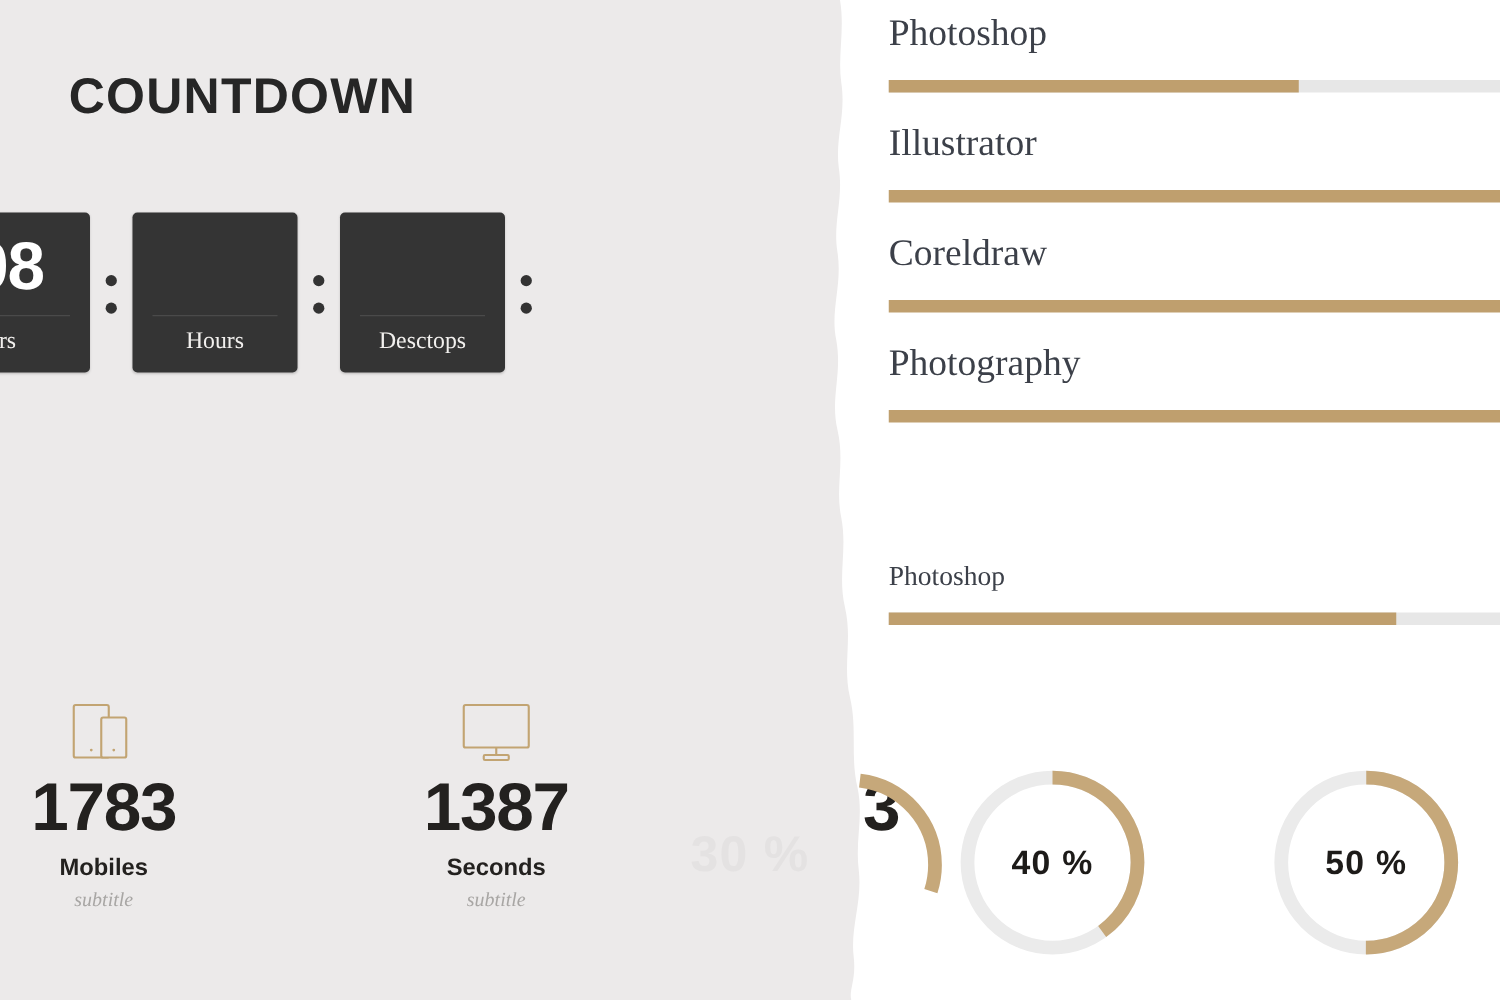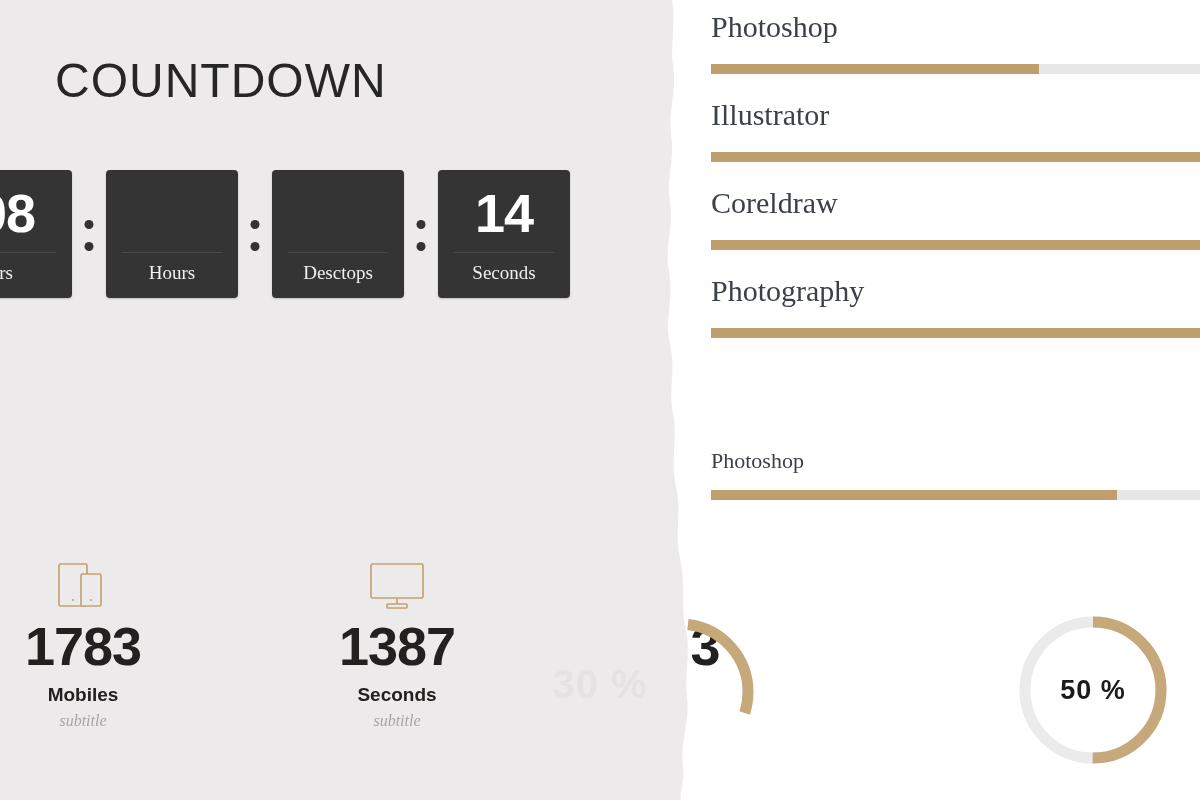--- a/index.html
+++ b/index.html
@@ -36,22 +36,22 @@
     width: 700px;
     height: 800px;
   }
 
   
   .countdown-title {
     position: absolute;
     left: 55px;
     top: 57px;
     font-family: "Liberation Sans", sans-serif;
-    font-weight: normal;
-    font-size: 48px;
+    font-weight: bold;
+    font-size: 40px;
     letter-spacing: 1px;
     color: #262626;
     line-height: 1;
     white-space: nowrap;
   }
 
   .countdown-row {
     position: absolute;
     left: -60px;
     top: 170px;
@@ -302,25 +302,20 @@
     <div class="cd-box">
       <div class="cd-sep-line"></div>
       <div class="cd-label">Desctops</div>
     </div>
 
     <div class="cd-colon">
       <i class="d1"></i>
         <i class="d2"></i>
     </div>
 
-    <div class="cd-box">
-      <div class="cd-value">14</div>
-      <div class="cd-sep-line"></div>
-      <div class="cd-label">Seconds</div>
-    </div>
   </div>
 
   <div class="watermark-30">30 %</div>
 
   <div class="counters">
 
     <div class="counter c1">
       <div class="counter-icon">
         <svg width="56" height="54" viewBox="0 0 56 54" fill="none" stroke="#c2a472" stroke-width="1.7">
           <rect x="4" y="6" width="28" height="42" rx="1.5"></rect>
@@ -390,20 +385,27 @@
     </div>
 
     <div class="skill" style="top:450px;">
       <div class="skill-label small">Photoshop</div>
       <div class="skill-track" style="top:40px;">
         <div class="skill-fill" style="width:78%;"></div>
       </div>
     </div>
   </div>
 
+  <div class="donut" style="left:762px; top:610px;">
+    <svg width="160" height="160" viewBox="0 0 160 160">
+      <circle cx="80" cy="80" r="68" fill="none" stroke="#ebebeb" stroke-width="11"></circle>
+      <circle cx="80" cy="80" r="68" fill="none" stroke="#c6a87a" stroke-width="11" stroke-dasharray="170.9 256.3" transform="rotate(-90 80 80)"></circle>
+    </svg>
+    <div class="donut-label">40 %</div>
+  </div>
 
   <div class="donut" style="left:1013px; top:610px;">
     <svg width="160" height="160" viewBox="0 0 160 160">
       <circle cx="80" cy="80" r="68" fill="none" stroke="#ebebeb" stroke-width="11"></circle>
       <circle cx="80" cy="80" r="68" fill="none" stroke="#c6a87a" stroke-width="11" stroke-dasharray="213.6 213.6" transform="rotate(-90 80 80)"></circle>
     </svg>
     <div class="donut-label">50 %</div>
   </div>
 
 </div>

